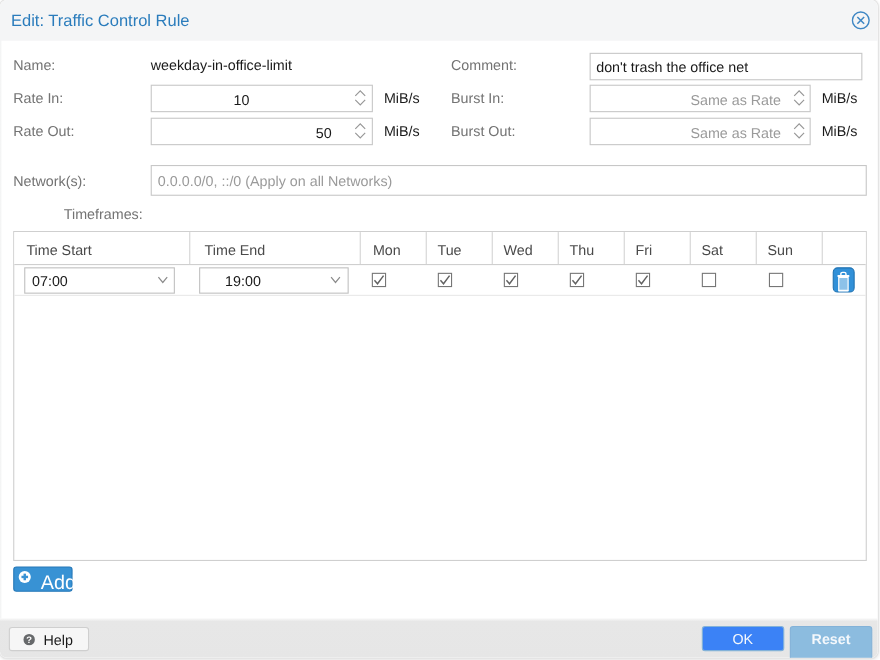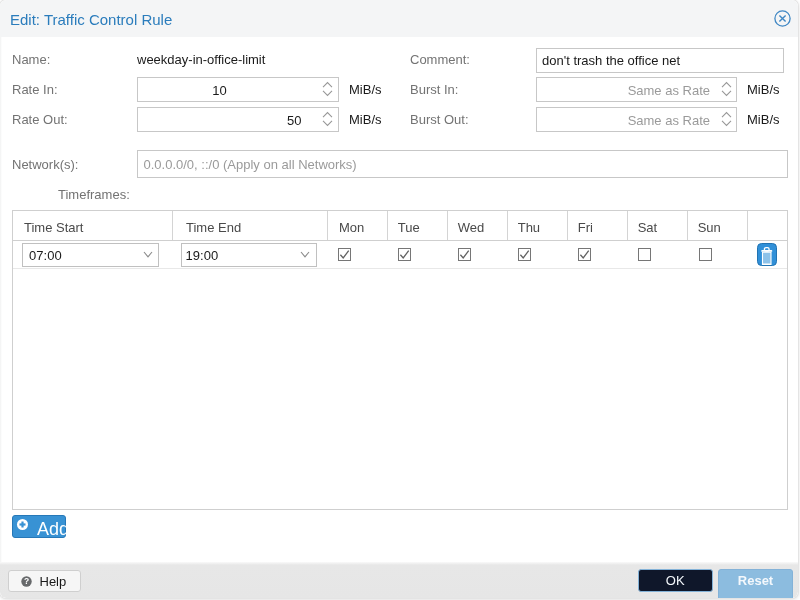--- a/index.html
+++ b/index.html
@@ -92,21 +92,21 @@
     <div class="hdrtxt" style="left:626.7px;top:8.5px;">Sat</div>
     <div class="hdrtxt" style="left:686.7px;top:8.5px;">Sun</div>
 
     <div class="abs" style="left:1.8px;top:57px;width:774.5px;height:1px;background:#e8e8e8;"></div>
 
     <div class="field" style="left:10.6px;top:31.7px;width:137px;height:24px;line-height:23px;padding-left:6.5px;border-color:#c0c0c0;">07:00</div>
     <svg class="abs" style="left:132px;top:40px;" width="10" height="8" viewBox="0 0 10 8">
       <path d="M1 1 L5 5.8 L9 1" fill="none" stroke="#8b8b8b" stroke-width="1.1"></path>
     </svg>
 
-    <div class="field" style="left:169.6px;top:31.7px;width:136px;height:24px;line-height:23px;padding-left:4px;border-color:#c0c0c0;">19:00</div>
+    <div class="field" style="left:169.6px;top:31.7px;width:136px;height:24px;line-height:23px;padding-left:23px;border-color:#c0c0c0;">19:00</div>
     <svg class="abs" style="left:289px;top:40px;" width="10" height="8" viewBox="0 0 10 8">
       <path d="M1 1 L5 5.8 L9 1" fill="none" stroke="#8b8b8b" stroke-width="1.1"></path>
     </svg>
 
     <div class="cb" style="left:327px;top:37.4px;">
         <svg width="11" height="11" viewBox="0 0 11 11">
           <path d="M1.4 5.8 L4.2 9 L9.7 1.6" fill="none" stroke="#616161" stroke-width="1.3"></path>
         </svg>
       </div>
     <div class="cb" style="left:387px;top:37.4px;">
@@ -152,15 +152,15 @@
   </div>
 
   <div class="abs" style="left:0;top:561.5px;width:798px;height:36.5px;background:linear-gradient(to bottom,#fafafa 0px,#e7e7e7 3px,#e6e6e6 100%);border-radius:0 0 6px 6px;"></div>
   <div class="abs" style="left:8px;top:570px;width:73px;height:21.5px;background:#f6f6f6;border:1px solid #cfcfcf;border-radius:3px;">
     <svg width="11" height="11" viewBox="0 0 11 11" style="position:absolute;left:12px;top:4.5px;display:block;">
       <circle cx="5.5" cy="5.5" r="5.2" fill="#67696b"></circle>
       <text x="5.5" y="8.2" font-size="8.5" font-family="Liberation Sans, sans-serif" font-weight="bold" fill="#fff" text-anchor="middle">?</text>
     </svg>
     <div class="abs" style="left:30.5px;top:2.5px;color:#1a1a1a;font-size:13px;">Help</div>
   </div>
-  <div class="abs" style="left:637.5px;top:569px;width:75.5px;height:23px;background:#0f172a;border:1px solid #83b2d8;border-radius:3px;color:#f4f8fc;font-size:13px;text-align:center;line-height:22.5px;">OK</div>
+  <div class="abs" style="left:637.5px;top:569px;width:75.5px;height:23px;background:#3b82f6;border:1px solid #83b2d8;border-radius:3px;color:#f4f8fc;font-size:13px;text-align:center;line-height:22.5px;">OK</div>
   <div class="abs" style="left:718px;top:569px;width:75px;height:36px;background:#8cbcdf;border:1px solid #83b2d8;border-radius:3px;color:#f4f8fc;font-size:13px;text-align:center;line-height:22.5px;font-weight:bold;">Reset</div>
 </div>
 
 </body></html>

